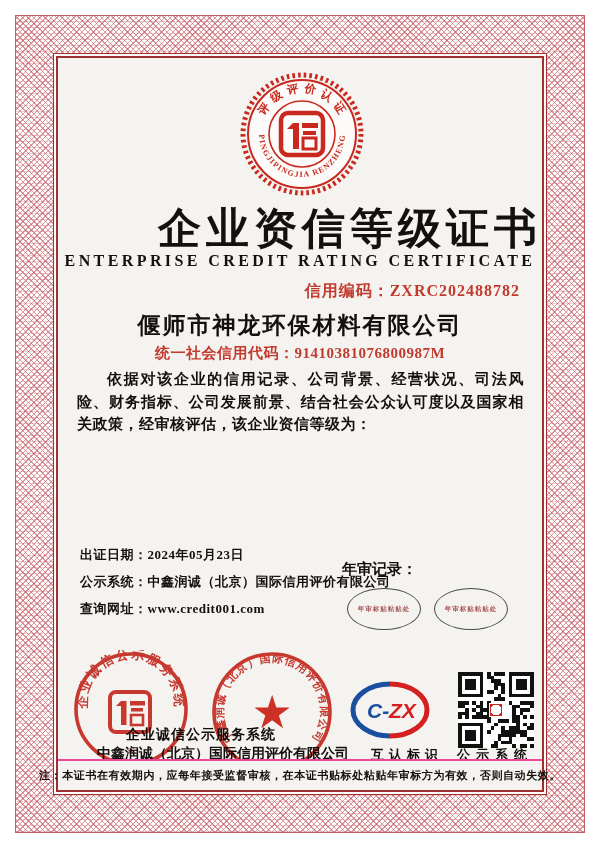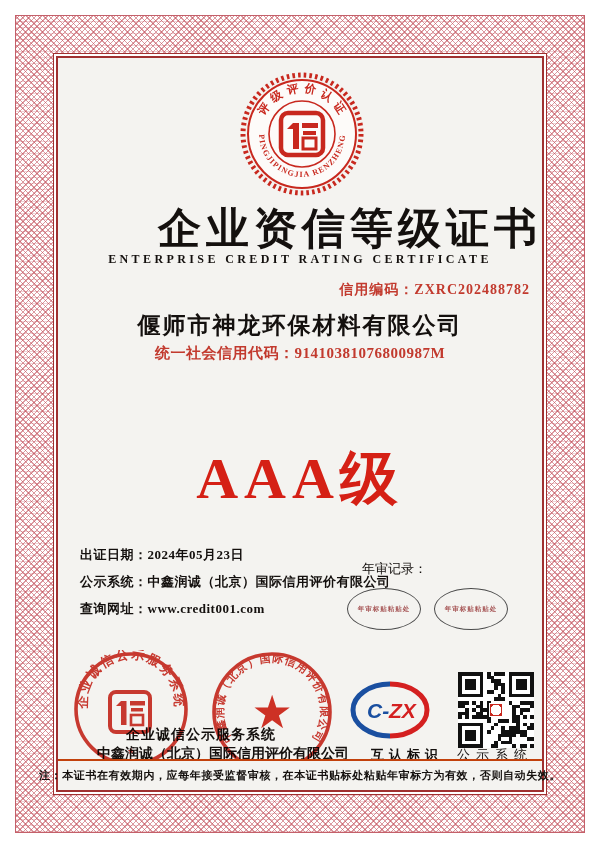--- a/index.html
+++ b/index.html
@@ -32,59 +32,59 @@
     border:2px solid #a03030;
     outline:1px solid #a03030;
     outline-offset:2px;
   }
   .title{
     left:0;right:0;top:142px;text-align:right;
     font-size:43px;font-weight:900;color:#14100e;letter-spacing:5px;
   }
   .subtitle{
     left:0;right:0;top:194px;text-align:center;
-    font-size:12px;font-weight:700;color:#14100e;letter-spacing:3.4px;
+    font-size:16px;font-weight:700;color:#14100e;letter-spacing:3.4px;
   }
   .credit-code{
-    right:12px;top:223px;
-    font-size:14px;font-weight:700;color:#c23a2e;letter-spacing:1px;
+    right:22px;top:223px;
+    font-size:16px;font-weight:700;color:#c23a2e;letter-spacing:1px;
   }
   .company{
     left:0;right:0;top:252px;text-align:center;
     font-size:23px;font-weight:900;color:#14100e;letter-spacing:2px;
   }
   .uscc{
     left:0;right:0;top:286px;text-align:center;
     font-size:15px;font-weight:700;color:#c23a2e;letter-spacing:.5px;
   }
   .paragraph{
     left:19px;right:18px;top:310px;
     font-size:15px;font-weight:700;color:#14100e;line-height:1.5;
     text-align:justify;text-indent:2em;letter-spacing:.5px;
   }
   .rating{
     left:0;right:0;top:382px;text-align:center;
     font-size:58px;font-weight:900;color:#d52015;letter-spacing:6px;
   }
   .details{left:22px;top:488px;font-size:13px;font-weight:700;color:#14100e;}
   .details .row{margin-bottom:9px;letter-spacing:.5px;}
-  .annual-label{left:284px;top:502px;font-size:13px;font-weight:400;color:#14100e;margin-left:20px;}
+  .annual-label{left:284px;top:502px;font-size:15px;font-weight:700;color:#14100e;}
   .sticker{
     width:72px;height:40px;border:1.5px solid #4a4a4a;border-radius:50%;
     display:flex;align-items:center;justify-content:center;
     color:#a65555;font-size:6.5px;font-weight:700;letter-spacing:1px;
   }
   .caption1{left:0;width:286px;top:668px;text-align:center;font-size:14px;font-weight:900;color:#14100e;letter-spacing:1px;z-index:1;}
   .caption2{left:0;width:330px;top:687px;text-align:center;font-size:14px;font-weight:900;color:#14100e;z-index:1;}
   .seal{z-index:2;opacity:.92;mix-blend-mode:multiply;pointer-events:none;}
   .czx-caption{left:306px;width:86px;top:688px;text-align:center;font-size:13px;font-weight:900;color:#14100e;letter-spacing:5px;}
-  .qr-caption{left:396px;width:82px;top:688px;text-align:center;font-size:13px;font-weight:400;color:#14100e;letter-spacing:6px;}
+  .qr-caption{left:396px;width:82px;top:688px;text-align:center;font-size:13px;font-weight:700;color:#14100e;letter-spacing:6px;}
   .note-bar{
     position:absolute;left:0;right:0;bottom:0;height:29px;
-    border-top:2px solid #c2410c;
+    border-top:2px solid #ec4899;
     display:flex;align-items:center;justify-content:center;z-index:3;
     background:#f4f3f0;
   }
   .note{
     font-size:11px;font-weight:700;color:#14100e;letter-spacing:.6px;white-space:nowrap;
   }
 </style>
 </head>
 <body>
 
@@ -122,21 +122,21 @@
   <div class="abs subtitle">ENTERPRISE CREDIT RATING CERTIFICATE</div>
   <div class="abs credit-code">
     <span>信用编码：</span><span>ZXRC202488782</span>
   </div>
 
   <div class="abs company">偃师市神龙环保材料有限公司</div>
   <div class="abs uscc">
     <span>统一社会信用代码：</span><span>91410381076800987M</span>
   </div>
 
-  <div class="abs rating">AAA级</div>
+  <div class="abs paragraph">依据对该企业的信用记录、公司背景、经营状况、司法风险、财务指标、公司发展前景、结合社会公众认可度以及国家相关政策，经审核评估，该企业资信等级为：</div>
 
   <div class="abs details">
     <div class="row"><span>出证日期：</span><span>2024年05月23日</span></div>
     <div class="row"><span>公示系统：</span><span>中鑫润诚（北京）国际信用评价有限公司</span></div>
     <div class="row"><span>查询网址：</span><span>www.credit001.com</span></div>
   </div>
 
   <div class="abs annual-label">年审记录：</div>
   <div class="abs sticker" style="left:289px;top:530px;">
     <span>年审标贴粘贴处</span>

